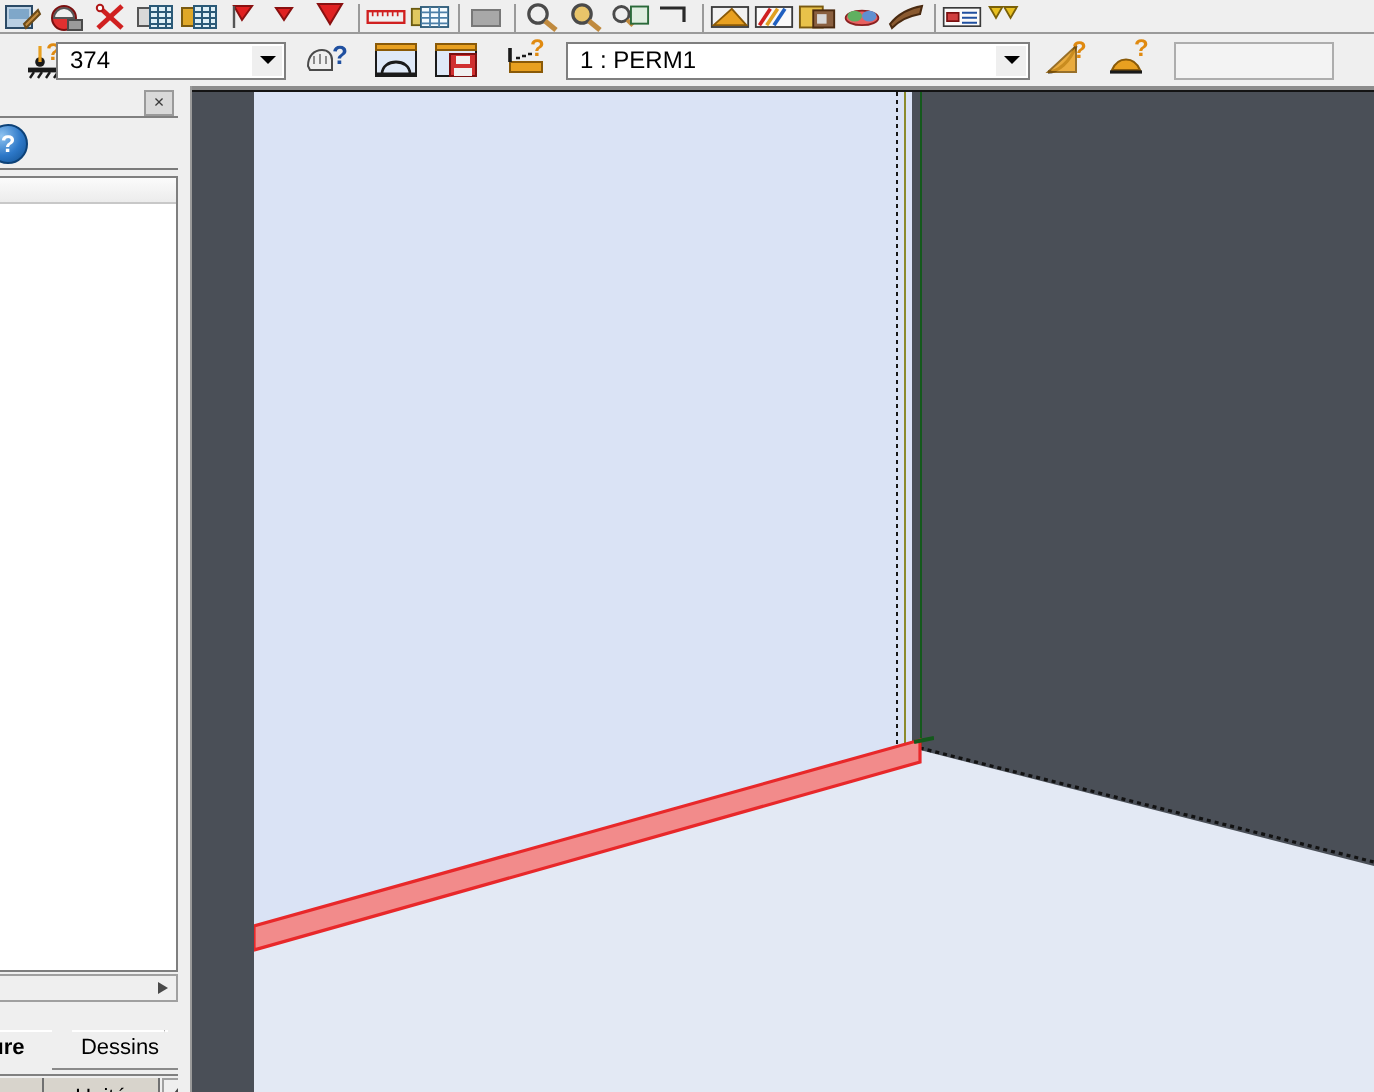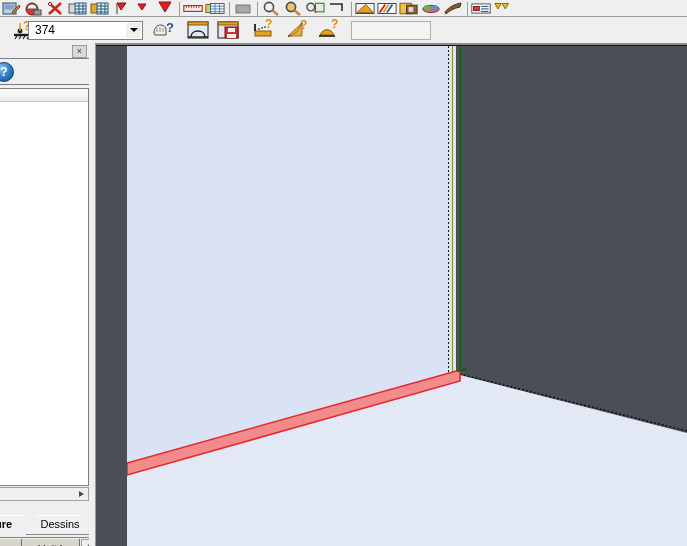--- a/index.html
+++ b/index.html
@@ -464,20 +464,26 @@
 
     <div class="tb-icon2" style="margin-left:8px;">
       <svg width="26" height="22" viewBox="0 0 26 22">
         <rect x="4" y="12" width="16" height="5" fill="#e8a020" stroke="#8a5a08"></rect>
         <path d="M4 12 L4 5" stroke="#1a1a1a" stroke-width="1.8"></path>
         <path d="M7 10 L9 10 M10 9 L12 9 M13 8 L15 8" stroke="#1a1a1a" stroke-width="1.2"></path>
         <text x="14" y="9" font-family="Liberation Sans, sans-serif" font-size="12" font-weight="bold" fill="#e08a10">?</text>
       </svg>
     </div>
 
+    <div class="combo combo-perm">
+      <div class="val">1 : PERM1</div>
+      <div class="arrowbox">
+          <span class="caret"></span>
+        </div>
+    </div>
 
     <div class="tb-icon2" style="margin-left:6px;">
       <svg width="26" height="22" viewBox="0 0 26 22">
         <path d="M3 17 C8 17, 14 12, 17 4" fill="none" stroke="#1a1a1a" stroke-width="1.6"></path>
         <path d="M3 17 L17 17 L17 4 Z" fill="#e8a020" opacity="0.85" stroke="#8a5a08"></path>
         <text x="15" y="10" font-family="Liberation Sans, sans-serif" font-size="12" font-weight="bold" fill="#e08a10">?</text>
       </svg>
     </div>
 
     <div class="tb-icon2" style="margin-left:4px;">

